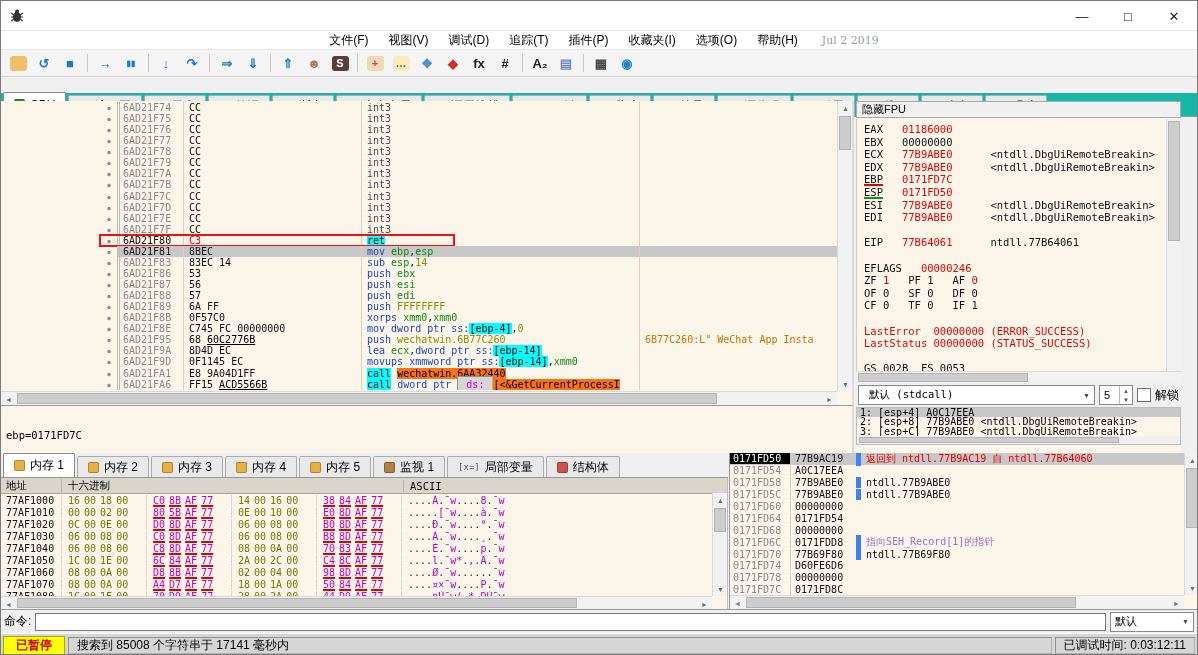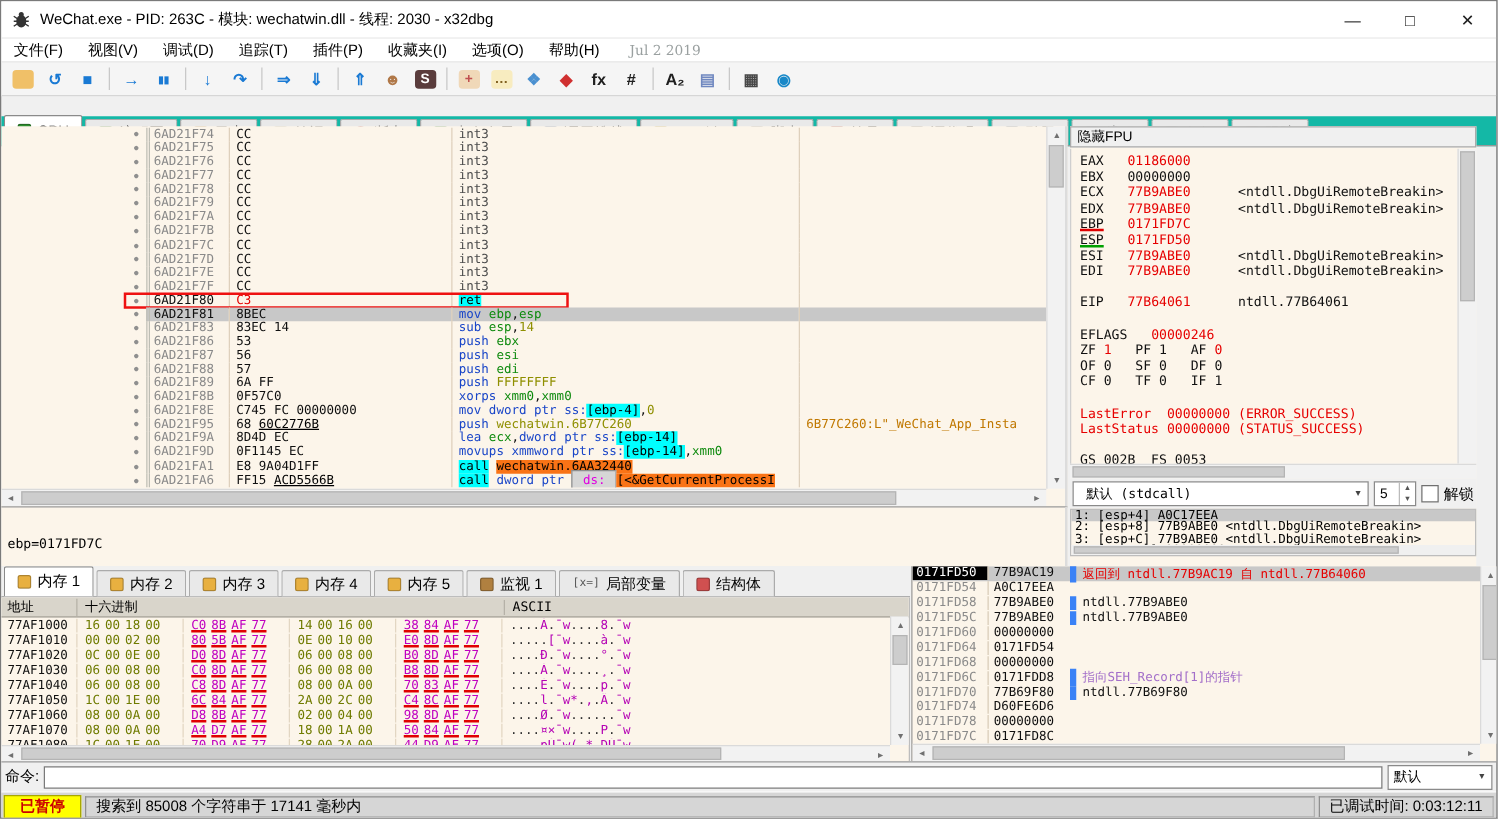--- a/index.html
+++ b/index.html
@@ -5,21 +5,21 @@
   html,body{margin:0;padding:0;background:#8a8a8a;}
   #win{position:relative;width:1198px;height:655px;background:#f0f0f0;border:1px solid #7a7a7a;
        box-sizing:border-box;overflow:hidden;font-family:"Liberation Sans",sans-serif;color:#000;}
   
   .titlebar{position:absolute;left:0;top:0;width:100%;height:30px;background:#ffffff;border-bottom:1px solid #e6e6e6;
             display:flex;align-items:center;padding-left:8px;box-sizing:border-box;font-size:12px;}
   .app-icon{width:16px;height:16px;margin-right:7px;flex:0 0 auto;}
   .win-btns{position:absolute;right:0;top:0;height:30px;display:flex;}
   .win-btn{width:46px;height:30px;display:flex;align-items:center;justify-content:center;font-size:13px;color:#222;}
   
-  .menubar{position:absolute;left:0;top:30px;width:100%;height:18px;background:#ffffff;display:flex;align-items:center;font-size:12px;}
+  .menubar{position:absolute;left:0;top:30px;width:100%;height:18px;background:#ffffff;display:flex;align-items:center;font-size:12px;justify-content:center;}
   .menu-item{padding:0 10px;height:18px;display:flex;align-items:center;}
   .menu-date{color:#9aa0a0;font-family:"DejaVu Serif",serif;font-size:11px;margin-left:14px;}
   
   .toolbar{position:absolute;left:0;top:48px;width:100%;height:28px;background:#f5f5f5;border-top:1px solid #e8e8e8;
            border-bottom:1px solid #d6d6d6;display:flex;align-items:center;padding-left:4px;box-sizing:border-box;}
   .tb{width:24px;height:22px;display:flex;align-items:center;justify-content:center;font-size:13px;font-weight:bold;border-radius:3px;margin:0 1px;}
   .tb .bgbox{display:flex;align-items:center;justify-content:center;width:17px;height:15px;border-radius:3px;font-size:11px;}
   .tb-sep{width:1px;height:18px;background:#c8c8c8;margin:0 4px;}
   
   .viewtabs{position:absolute;left:0;top:92px;width:100%;height:24px;background:#14b8a6;border-bottom:1px solid #989898;
@@ -122,21 +122,20 @@
 <body>
 
 <div id="win">
 
   <div class="titlebar">
     <svg class="app-icon" viewBox="0 0 16 16">
       <ellipse cx="8" cy="9" rx="4" ry="5" fill="#333"></ellipse>
         <circle cx="8" cy="3.5" r="2" fill="#333"></circle>
       <path d="M2 5 L5 7 M2 9 L4.5 9 M2 13 L5 11 M14 5 L11 7 M14 9 L11.5 9 M14 13 L11 11" stroke="#333" stroke-width="1.2" fill="none"></path>
     </svg>
-    <span>WeChat.exe - PID: 263C - 模块: wechatwin.dll - 线程: 2030 - x32dbg</span>
     <div class="win-btns">
       <div class="win-btn">—</div>
       <div class="win-btn">□</div>
       <div class="win-btn">✕</div>
     </div>
   </div>
 
   <div class="menubar">
     <div style="display:flex" id="menu-items">
         <div class="menu-item">文件(F)</div>

